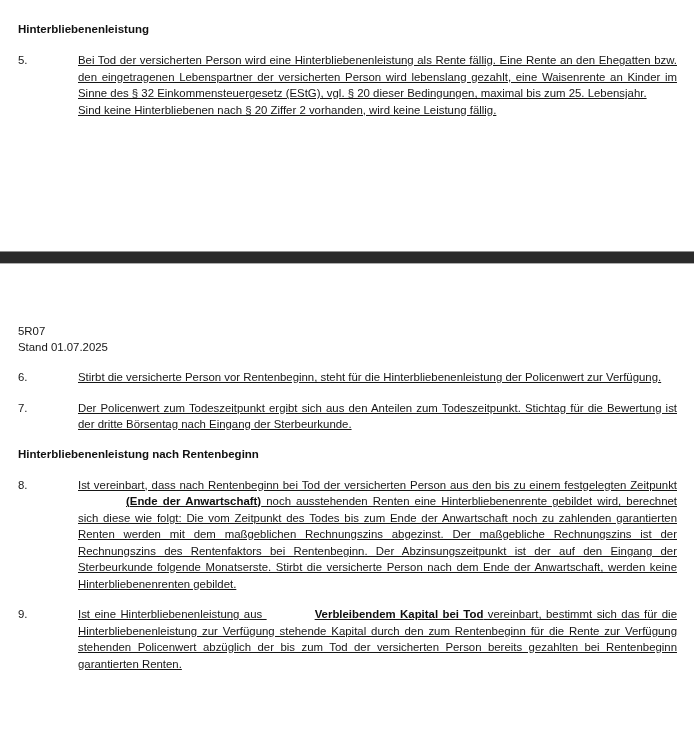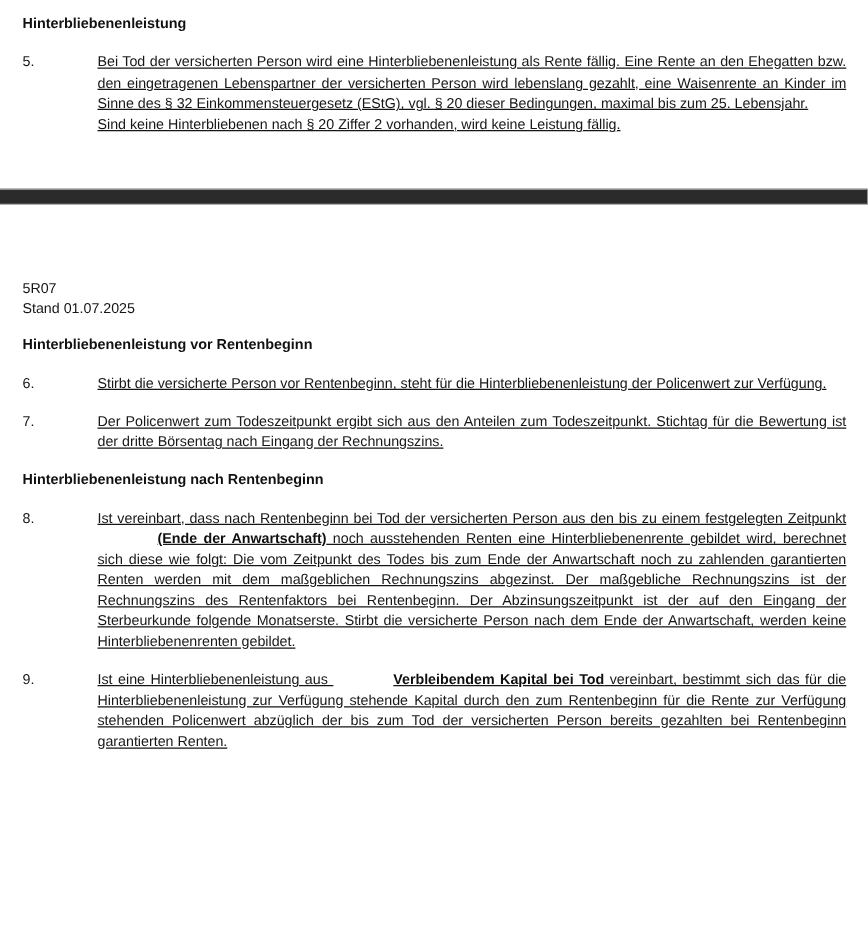--- a/index.html
+++ b/index.html
@@ -16,22 +16,22 @@
     line-height: 16.5px;
     color: #161616;
     -webkit-font-smoothing: antialiased;
   }
   .page {
     box-sizing: border-box;
     padding-left: 18px;
     padding-right: 17px;
   }
   .page-2 {
-    height: 151px;
-    padding-top: 12px;
+    height: 251px;
+    padding-top: 22px;
     overflow: hidden;
   }
   .separator {
     height: 13px;
     box-sizing: border-box;
     background: #2b2b2b;
     border-top: 1px solid #8f8f8f;
     border-bottom: 1px solid #aeaeae;
   }
   .page-3 {
@@ -92,30 +92,29 @@
 
   <section class="page page-3">
 
     <header class="meta">
       <div class="meta-left">
         <div>5R07</div>
         <div>Stand 01.07.2025</div>
       </div>
     </header>
 
-    <h2 class="doc-heading">Hinterbliebenenleistung vor Rentenbeginn</h2>
 
     <div class="clause">
       <div class="num">6.</div>
       <div class="txt">Stirbt die versicherte Person vor Rentenbeginn, steht für die Hinterbliebenenleistung der Policenwert zur Verfügung.</div>
     </div>
 
     <div class="clause">
       <div class="num">7.</div>
-      <div class="txt">Der Policenwert zum Todeszeitpunkt ergibt sich aus den Anteilen zum Todeszeitpunkt. Stichtag für die Bewertung ist der dritte Börsentag nach Eingang der Rechnungszins.</div>
+      <div class="txt">Der Policenwert zum Todeszeitpunkt ergibt sich aus den Anteilen zum Todeszeitpunkt. Stichtag für die Bewertung ist der dritte Börsentag nach Eingang der Sterbeurkunde.</div>
     </div>
 
     <h2 class="doc-heading">Hinterbliebenenleistung nach Rentenbeginn</h2>
 
     <div class="clause">
       <div class="num">8.</div>
       <div class="txt"><span>Ist vereinbart, dass nach Rentenbeginn bei Tod der versicherten Person aus den bis zu einem festgelegten Zeitpunkt </span><b>(Ende der Anwartschaft)</b><span> noch ausstehenden Renten eine Hinterbliebenenrente gebildet wird, berechnet sich diese wie folgt: Die vom Zeitpunkt des Todes bis zum Ende der Anwartschaft noch zu zahlenden garantierten Renten werden mit dem maßgeblichen Rechnungszins abgezinst. Der maßgebliche Rechnungszins ist der Rechnungszins des Rentenfaktors bei Rentenbeginn. Der Abzinsungszeitpunkt ist der auf den Eingang der Sterbeurkunde folgende Monatserste. Stirbt die versicherte Person nach dem Ende der Anwartschaft, werden keine Hinterbliebenenrenten gebildet.</span></div>
     </div>
 
     <div class="clause">

